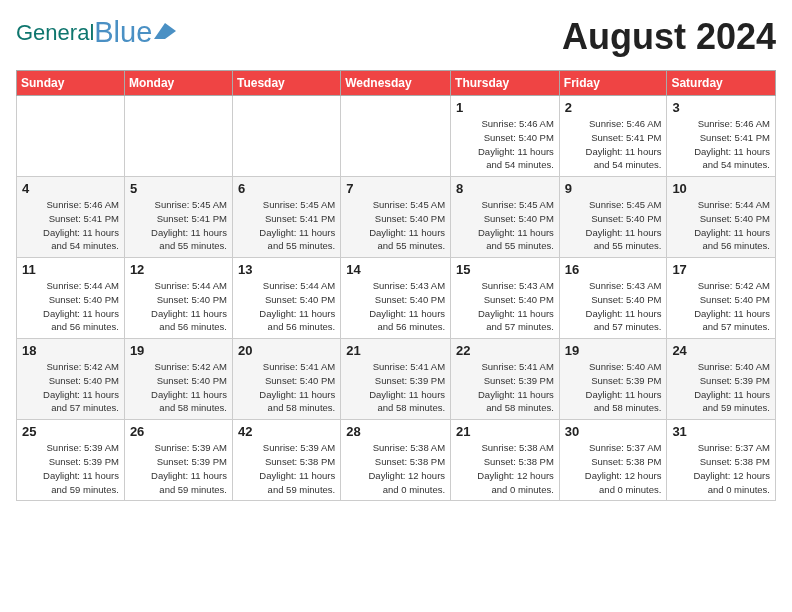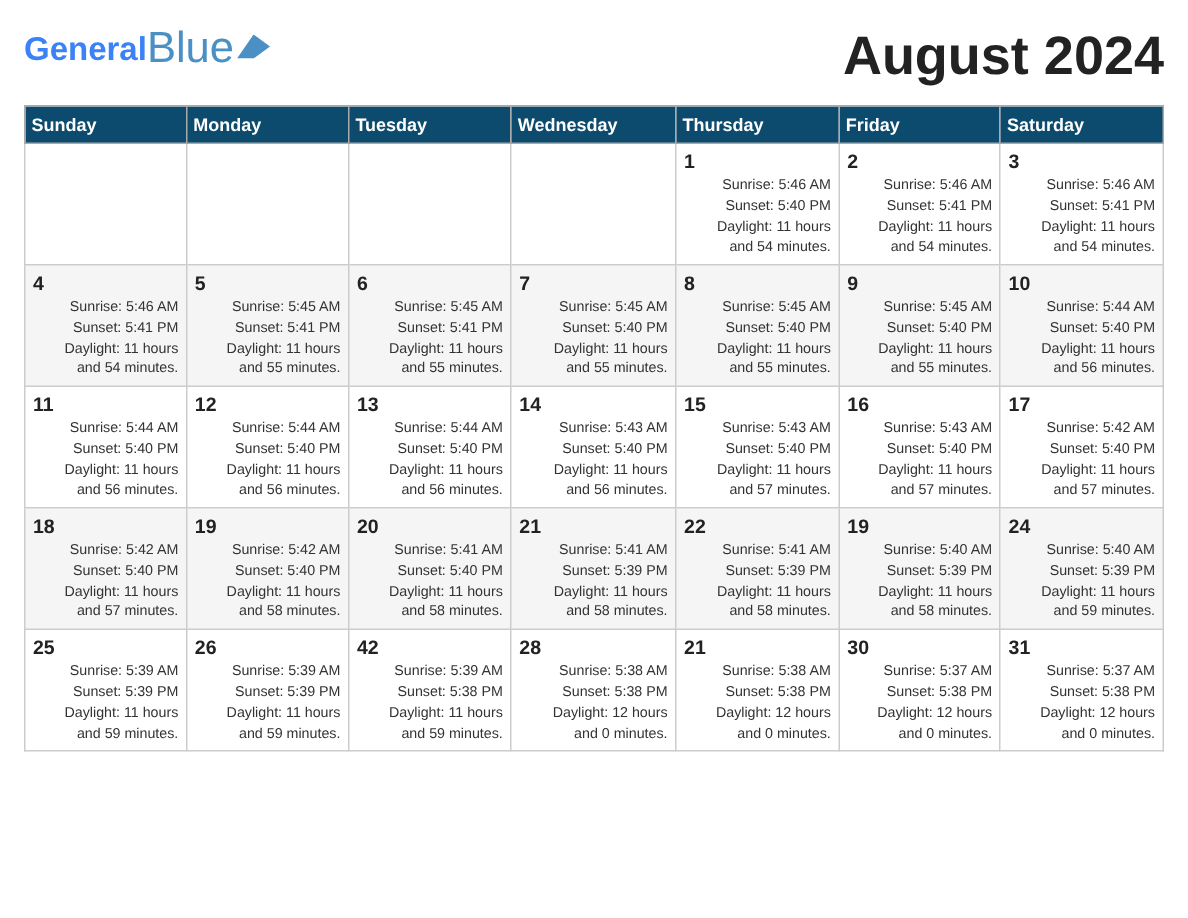--- a/index.html
+++ b/index.html
@@ -30,21 +30,21 @@
     }
     .location {
       font-size: 16px;
       color: #444;
     }
     table {
       width: 100%;
       border-collapse: collapse;
     }
     thead tr th {
-      background-color: #0c4a6e;
+      background-color: #ef4444;
       color: #fff;
       font-size: 12px;
       font-weight: bold;
       padding: 5px 4px;
       text-align: left;
       border: 1px solid #aaa;
     }
     tbody tr td {
       vertical-align: top;
       border: 1px solid #ccc;
@@ -73,21 +73,21 @@
     td.empty {
       background: #fff !important;
     }
   </style>
 </head>
 <body>
 
 <div class="header">
   <div class="logo">
     <div style="display:flex;align-items:center;">
-      <span style="font-size:22px;font-weight:bold;color:#3b82f6;">General</span>
+      <span style="font-size:22px;font-weight:normal;color:#0f766e;">General</span>
       <span style="font-size:29px;font-weight:normal;color:#4a90c4;">Blue</span>
       <svg width="22" height="16" viewBox="0 0 22 16" style="margin-left:2px;margin-top:-4px;">
         <polygon points="0,16 11,0 22,8 11,16" fill="#4a90c4"></polygon>
       </svg>
     </div>
   </div>
   <div class="title-block">
     <div class="month-year">August 2024</div>
   </div>
 </div>

